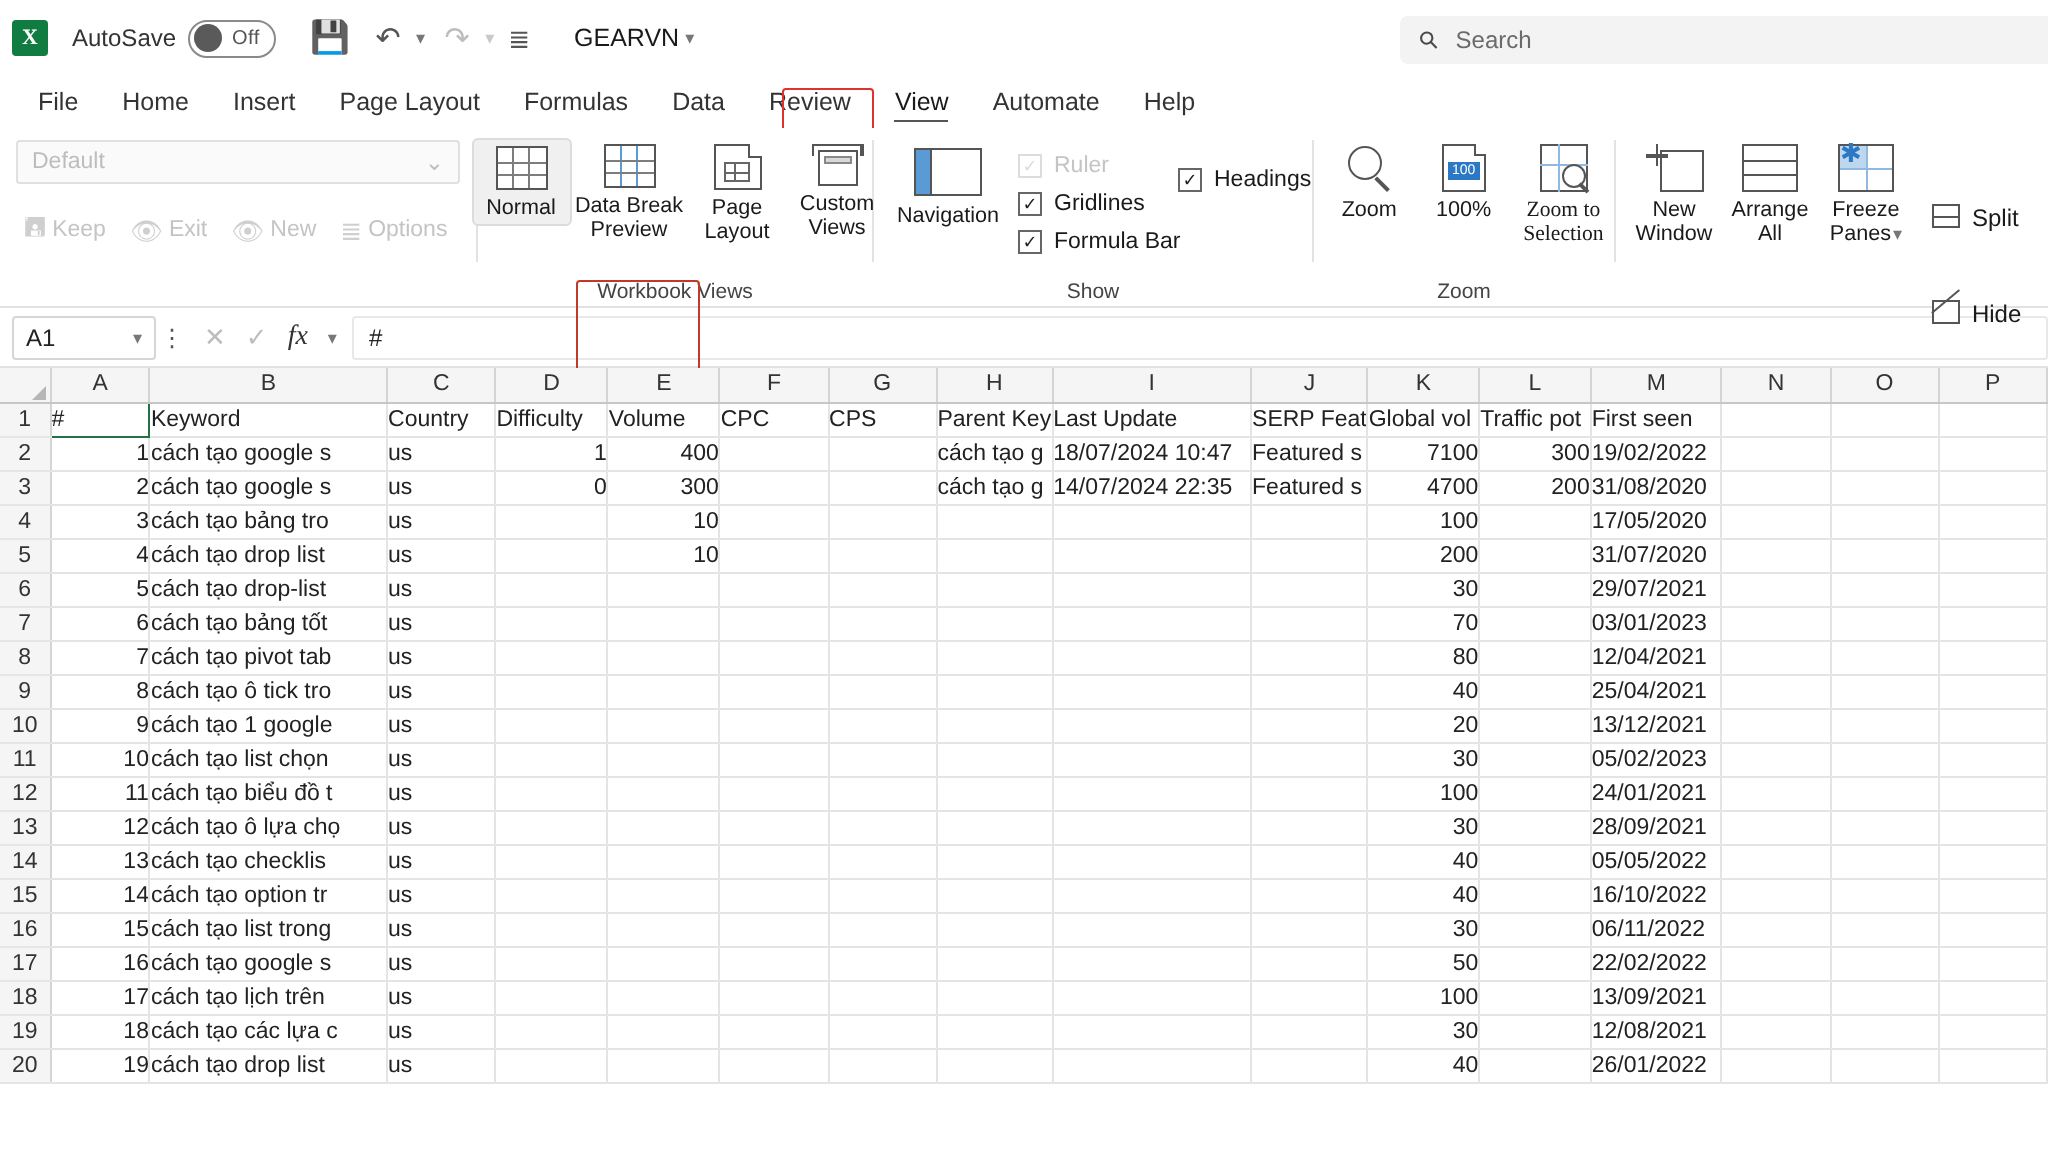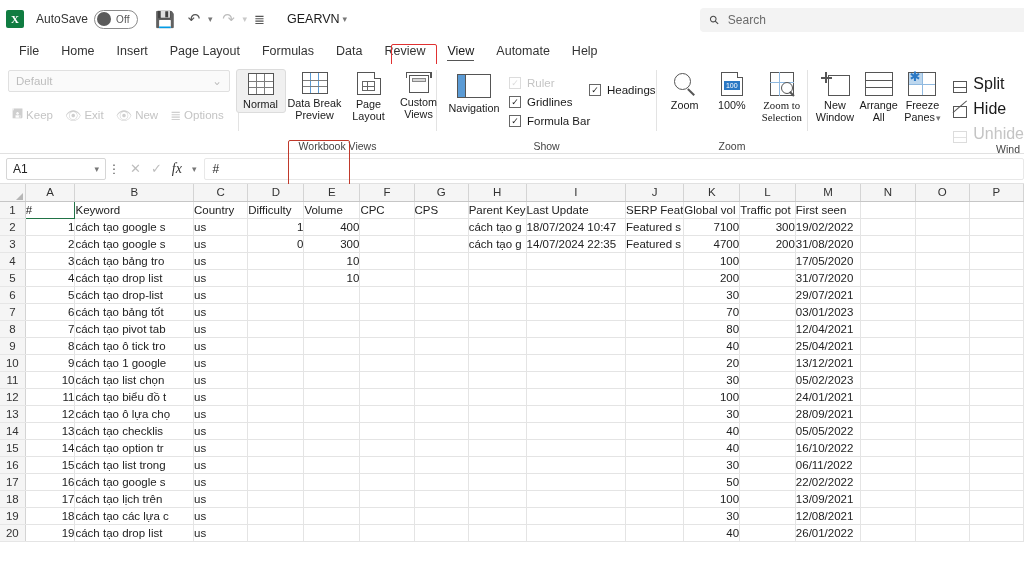--- a/index.html
+++ b/index.html
@@ -182,36 +182,36 @@
   .icon-newwin .ph { position:absolute; left:5.5px; top:0px; width:1.6px; height:11px; background:#555;}
   .icon-arrange { width:28px; height:24px; border:1.4px solid #555; background:#fff; position:relative;}
   .icon-arrange .l1 { position:absolute; left:0; right:0; top:32%; height:1.4px; background:#555;}
   .icon-arrange .l2 { position:absolute; left:0; right:0; top:64%; height:1.4px; background:#555;}
   .icon-freeze { width:28px; height:24px; position:relative; border:1.4px solid #555; background:#fff;}
   .icon-freeze .fcell { position:absolute; background:#bdd7ee;}
   .icon-freeze .star { position:absolute; left:0px; top:-3px; color:#2b78c4; font-size:13px; line-height:1;}
   .icon-freeze .gv { position:absolute; left:50%; top:0; bottom:0; width:1px; background:#8fb9e0;}
   .icon-freeze .gh { position:absolute; top:50%; left:0; right:0; height:1px; background:#8fb9e0;}
   .smallcol { display:flex; flex-direction:column; gap: 7px; padding-top: 6px; margin-left: 8px;}
-  .sbtn { display:flex; align-items:flex-end; gap:6px; font-size:16px; color:#1a1a1a;}
+  .sbtn { display:flex; align-items:flex-start; gap:6px; font-size:12px; color:#1a1a1a;margin-top:27px;}
   .sbtn.disabled { color:#c4c4c4; }
   .ico-split { width:14px; height:12px; border:1.3px solid #555; position:relative; background:#fff;}
   .ico-split .mid { position:absolute; left:0; right:0; top:45%; height:1.3px; background:#555;}
   .ico-hide { width:14px; height:12px; border:1.3px solid #555; position:relative; background:#fff;}
   .ico-hide .diag { position:absolute; left:-1px; top:5px; width:18px; height:1.3px; background:#555; transform:rotate(-40deg); transform-origin:left center;}
   .ico-unhide { width:14px; height:12px; border:1.3px solid #dcdcdc; position:relative; background:#fff;}
   .ico-unhide .mid { position:absolute; left:0; right:0; top:45%; height:1.3px; background:#e2e2e2;}
 
   
   .fbar {
     height: 30px; display:flex; align-items:center; background:#ffffff;
     padding: 0 0 0 6px; border-bottom:1px solid #e1e1e1;
   }
   .namebox {
-    width: 100px; height: 22px; border:1px solid #d6d6d6; background:#fff;
+    width: 72px; height: 22px; border:1px solid #d6d6d6; background:#fff;
     display:flex; align-items:center; justify-content:space-between;
     padding: 0 6px; font-size: 12px; color:#222; border-radius:2px;
   }
   .fdots { width: 16px; text-align:center; color:#555; font-size: 12px; letter-spacing:0; }
   .fbtns { display:flex; align-items:center; gap: 10px; padding: 0 8px; }
   .fbtns span { font-size: 13px; color:#bdbdbd; }
   .fbtns .fx { color:#333; font-style:italic; font-family:"Liberation Serif", serif; font-size:14px;}
   .fbtns .fxcaret { font-size: 9px; color:#777; }
   .finput {
     flex: 1; height: 22px; border:1px solid #e8e8e8; background:#fff;

